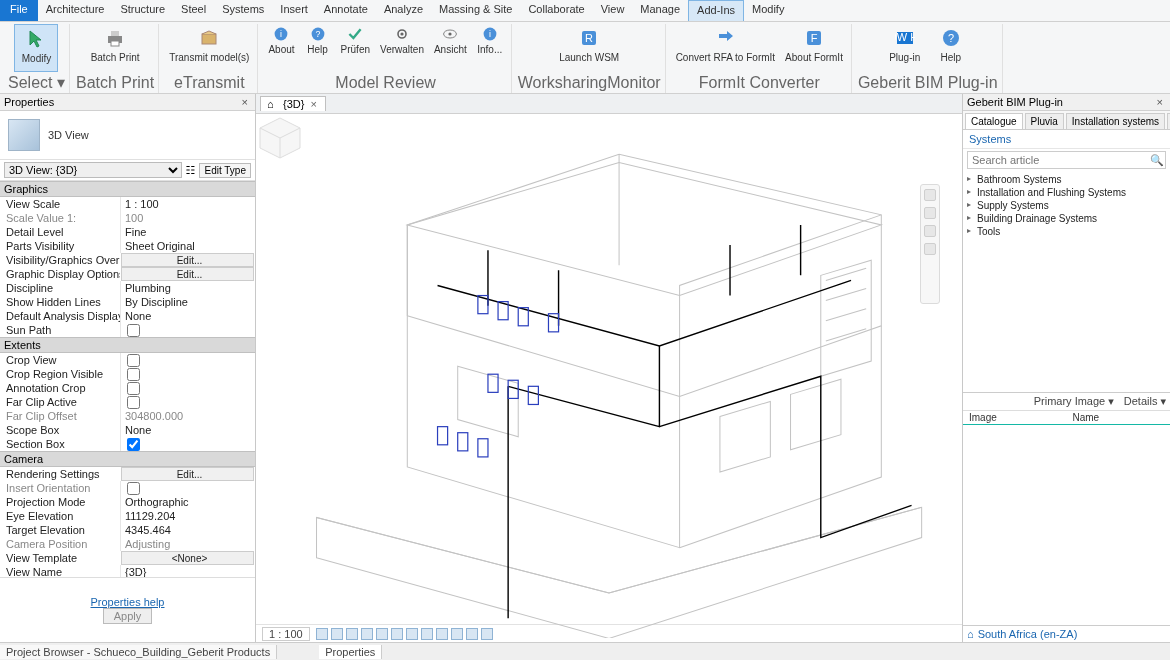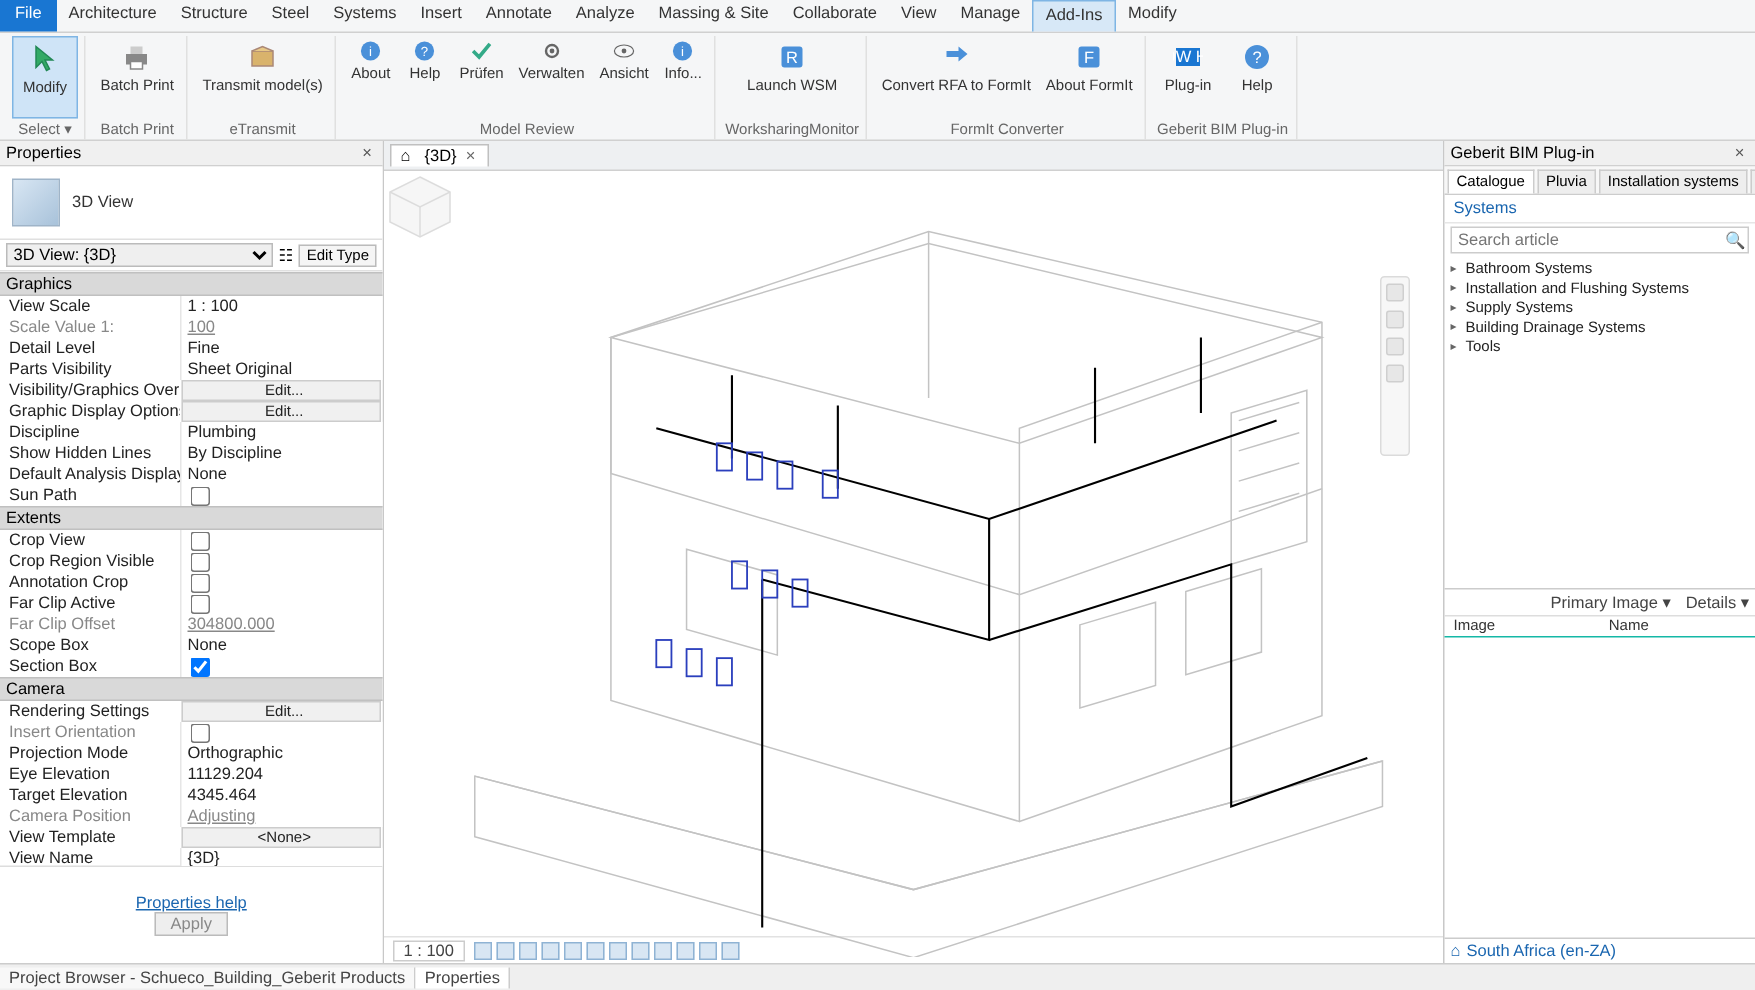--- a/index.html
+++ b/index.html
@@ -8,21 +8,21 @@
 
 .menubar { display: flex; align-items: stretch; background: #f5f6f7; height: 22px; border-bottom: 1px solid #d0d0d0; }
 .menubar .file { background: #1976d2; color: #fff; padding: 3px 10px; font-weight: 500; }
 .menubar .item { padding: 3px 8px; color: #333; cursor: default; }
 .menubar .item.active { background: #d7e8f7; border: 1px solid #7fb5e4; border-bottom: none; }
 
 
 .ribbon { display: flex; align-items: flex-start; background: #f5f6f7; height: 72px; border-bottom: 1px solid #d0d0d0; padding: 2px 4px 0; gap: 2px; }
 .rgroup { display: flex; flex-direction: column; align-items: center; border-right: 1px solid #e0e0e0; padding: 0 4px; height: 100%; }
 .rgroup .btns { display: flex; gap: 2px; flex: 1; }
-.rgroup .lbl { font-size: 10px; color: #666; padding: 1px 0; }
+.rgroup .lbl { font-size: 16px; color: #666; padding: 1px 0; }
 .rbtn { display: flex; flex-direction: column; align-items: center; justify-content: flex-start; padding: 2px 4px; min-width: 44px; gap: 2px; cursor: default; }
 .rbtn.sel { background: #cfe4f7; border: 1px solid #7fb5e4; }
 .rbtn .ic { width: 24px; height: 24px; display: flex; align-items: center; justify-content: center; }
 .rbtn .txt { font-size: 10px; text-align: center; line-height: 1.1; color: #333; }
 .rbtn.small .ic { width: 16px; height: 16px; }
 .rbtn.small { min-width: 34px; }
 
 
 .main { display: flex; height: calc(660px - 22px - 72px - 18px); }
 .left { width: 256px; display: flex; flex-direction: column; border-right: 1px solid #c8c8c8; }
@@ -41,21 +41,21 @@
 
 .typerow { display: flex; align-items: center; padding: 2px 4px; border-bottom: 1px solid #e0e0e0; gap: 4px; }
 .typerow select { flex: 1; font-size: 11px; height: 16px; border: 1px solid #bbb; }
 .typerow .editbtn { font-size: 10px; padding: 1px 4px; border: 1px solid #bbb; background: #f5f5f5; }
 
 .grouphdr { background: #d9d9d9; padding: 1px 4px; font-size: 11px; font-weight: 500; border-top: 1px solid #c0c0c0; border-bottom: 1px solid #c0c0c0; }
 .proprow { display: flex; align-items: center; font-size: 11px; height: 14px; }
 .proprow .k { width: 120px; padding-left: 6px; color: #222; white-space: nowrap; overflow: hidden; }
 .proprow .k.dim { color: #888; }
 .proprow .v { flex: 1; padding-left: 4px; color: #222; border-left: 1px solid #e6e6e6; background: #fff; height: 100%; display: flex; align-items: center; }
-.proprow .v.dim { color: #888; text-decoration: underline; }
+.proprow .v.dim { color: #888; }
 .proprow .v.btn { justify-content: center; background: #f0f0f0; border: 1px solid #ccc; margin: 0 1px; font-size: 10px; }
 .proprow .v input[type=checkbox] { margin-left: 2px; }
 
 .propfoot { display: flex; align-items: center; justify-content: space-between; padding: 18px 4px; border-top: 1px solid #ddd; flex-direction: column; }
 .propfoot a { color: #1a66b0; text-decoration: underline; font-size: 11px; }
 .propfoot button { font-size: 11px; padding: 1px 10px; background: #eee; border: 1px solid #bbb; color: #888; }
 
 
 .viewtabs { display: flex; align-items: center; background: #eef0f2; height: 20px; border-bottom: 1px solid #d0d0d0; padding-left: 4px; gap: 4px; }
 .viewtab { display: flex; align-items: center; gap: 4px; background: #fff; border: 1px solid #c0c0c0; border-bottom: none; padding: 1px 6px; font-size: 11px; }
@@ -88,21 +88,21 @@
 
 .rimg { border-top: 1px solid #ccc; margin-top: auto; }
 .rimg .hdr { display:flex; justify-content:flex-end; gap:10px; font-size:10px; padding:2px 4px; color:#444;}
 .rimg .cols { display:flex; border-top:1px solid #ddd; border-bottom:1px solid #14b8a6;}
 .rimg .cols div { flex:1; font-size:10px; padding:1px 6px; color:#333;}
 .rimg .body { height: 200px; }
 
 .rfoot { border-top: 1px solid #ccc; padding: 2px 4px; font-size: 10px; color: #1a66b0; display:flex; align-items:center; gap:4px;}
 
 
-.status { height: 18px; background: #efefef; border-top: 1px solid #ccc; display: flex; align-items: center; font-size: 10px; color: #444; }
+.status { height: 18px; background: #efefef; border-top: 1px solid #ccc; display: flex; align-items: center; font-size: 10px; color: #444; gap: 42px; }
 .status .tab { padding: 1px 6px; border-right: 1px solid #ccc; background: #f8f8f8; }
 .status .tab.active { background: #fff; }
 
 svg .bline { stroke:#c3c3c3; stroke-width:1; fill:none;}
 svg .pline { stroke:#000; stroke-width:1.4; fill:none;}
 svg .fline { stroke:#2b3fbd; stroke-width:1.2; fill:none;}
 </style>
 </head>
 <body>
 

